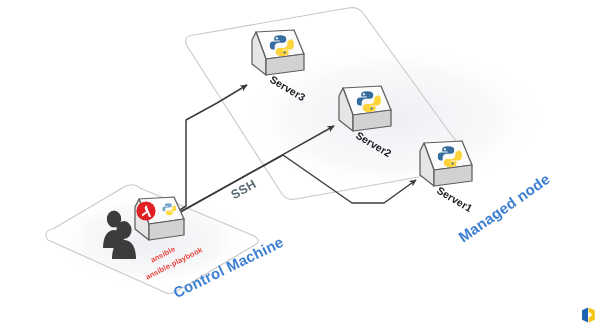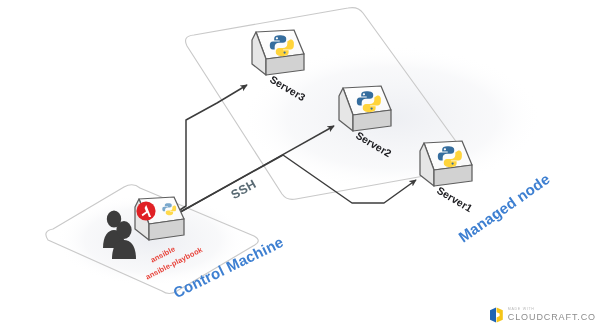--- a/index.html
+++ b/index.html
@@ -272,19 +272,15 @@
 
     <div class="label lbl-cmd" style="left:146px; top:273px; transform: rotate(-27deg);">ansible-playbook</div>
 
   </div>
 
   <div id="watermark">
     <svg width="15" height="16" viewBox="0 0 15 16" xmlns="http://www.w3.org/2000/svg">
       <path d="M1 3.2 L7 0.6 L7 15.4 L1 12.8 Z" fill="#1e63b3"></path>
       <path d="M7.6 0.6 L13.8 3.2 L13.8 12.8 L7.6 15.4 L7.6 10.4 L10.6 9.0 L10.6 6.4 L7.6 5.2 Z" fill="#f5c518"></path>
     </svg>
-    <span id="wm-text-wrap">
-      <span class="wm-made">MADE WITH</span>
-      <span class="wm-name">CLOUDCRAFT.CO</span>
-    </span>
   </div>
 
 </div>
 
 </body></html>

